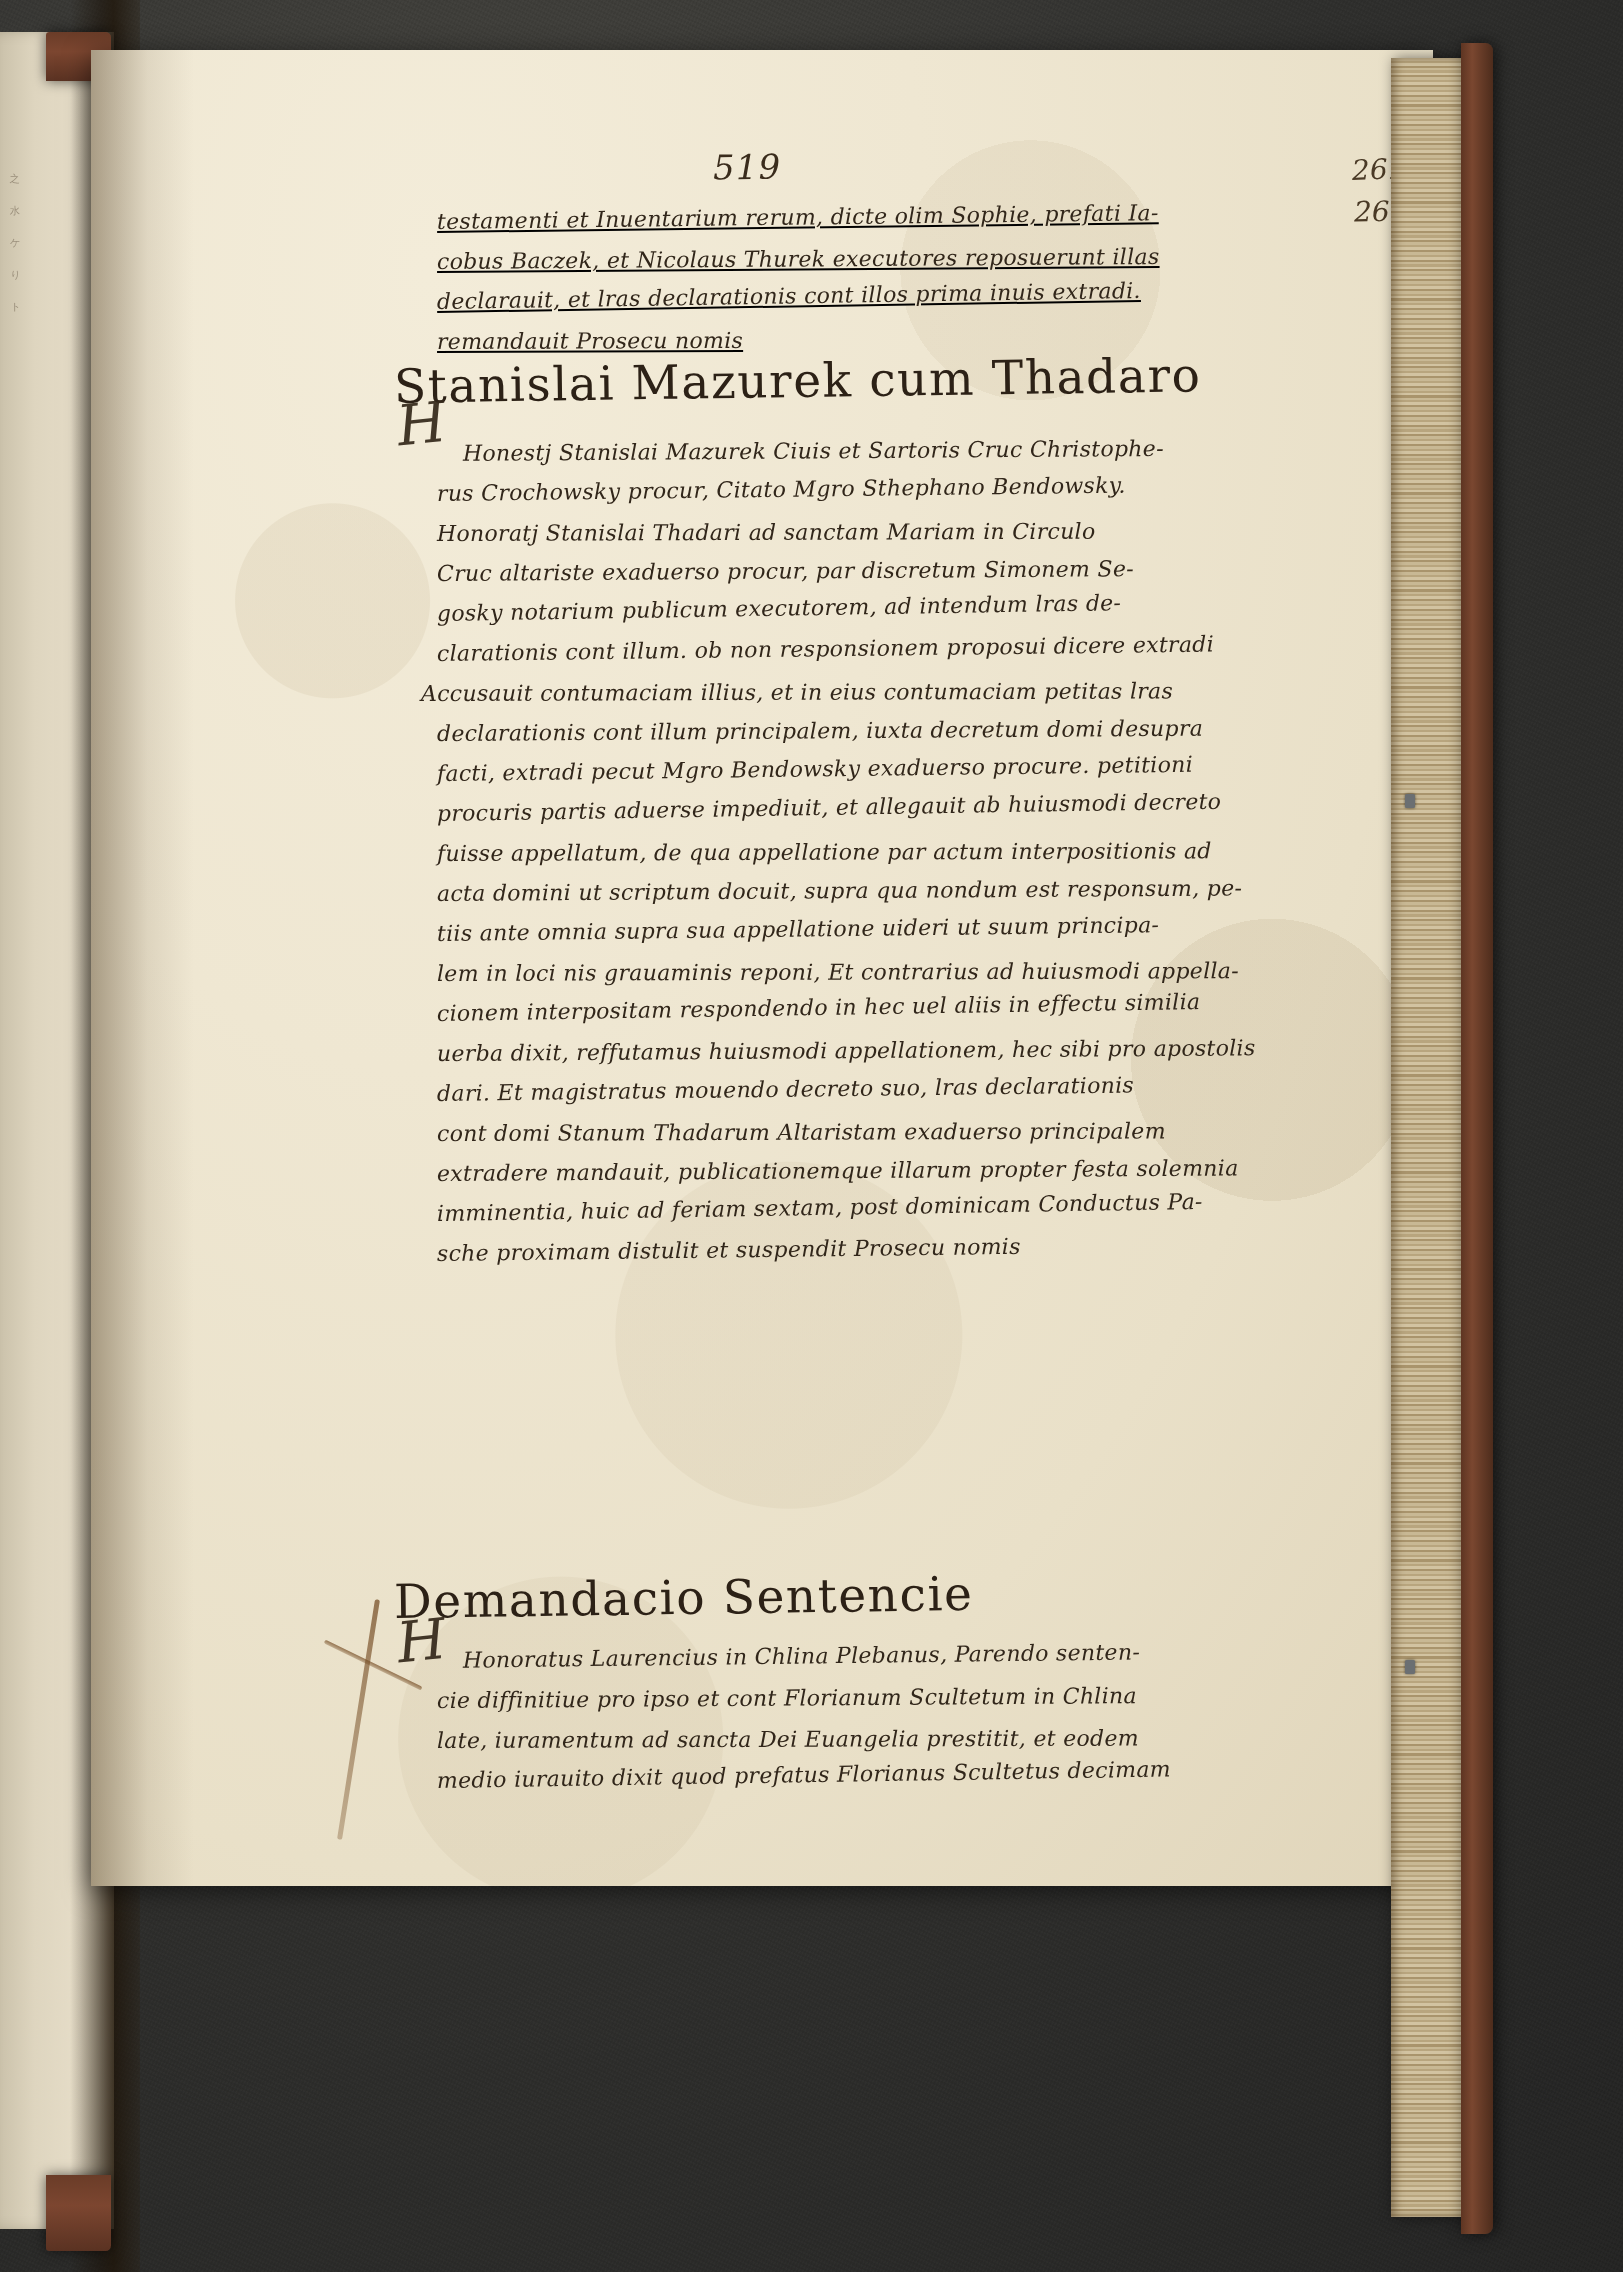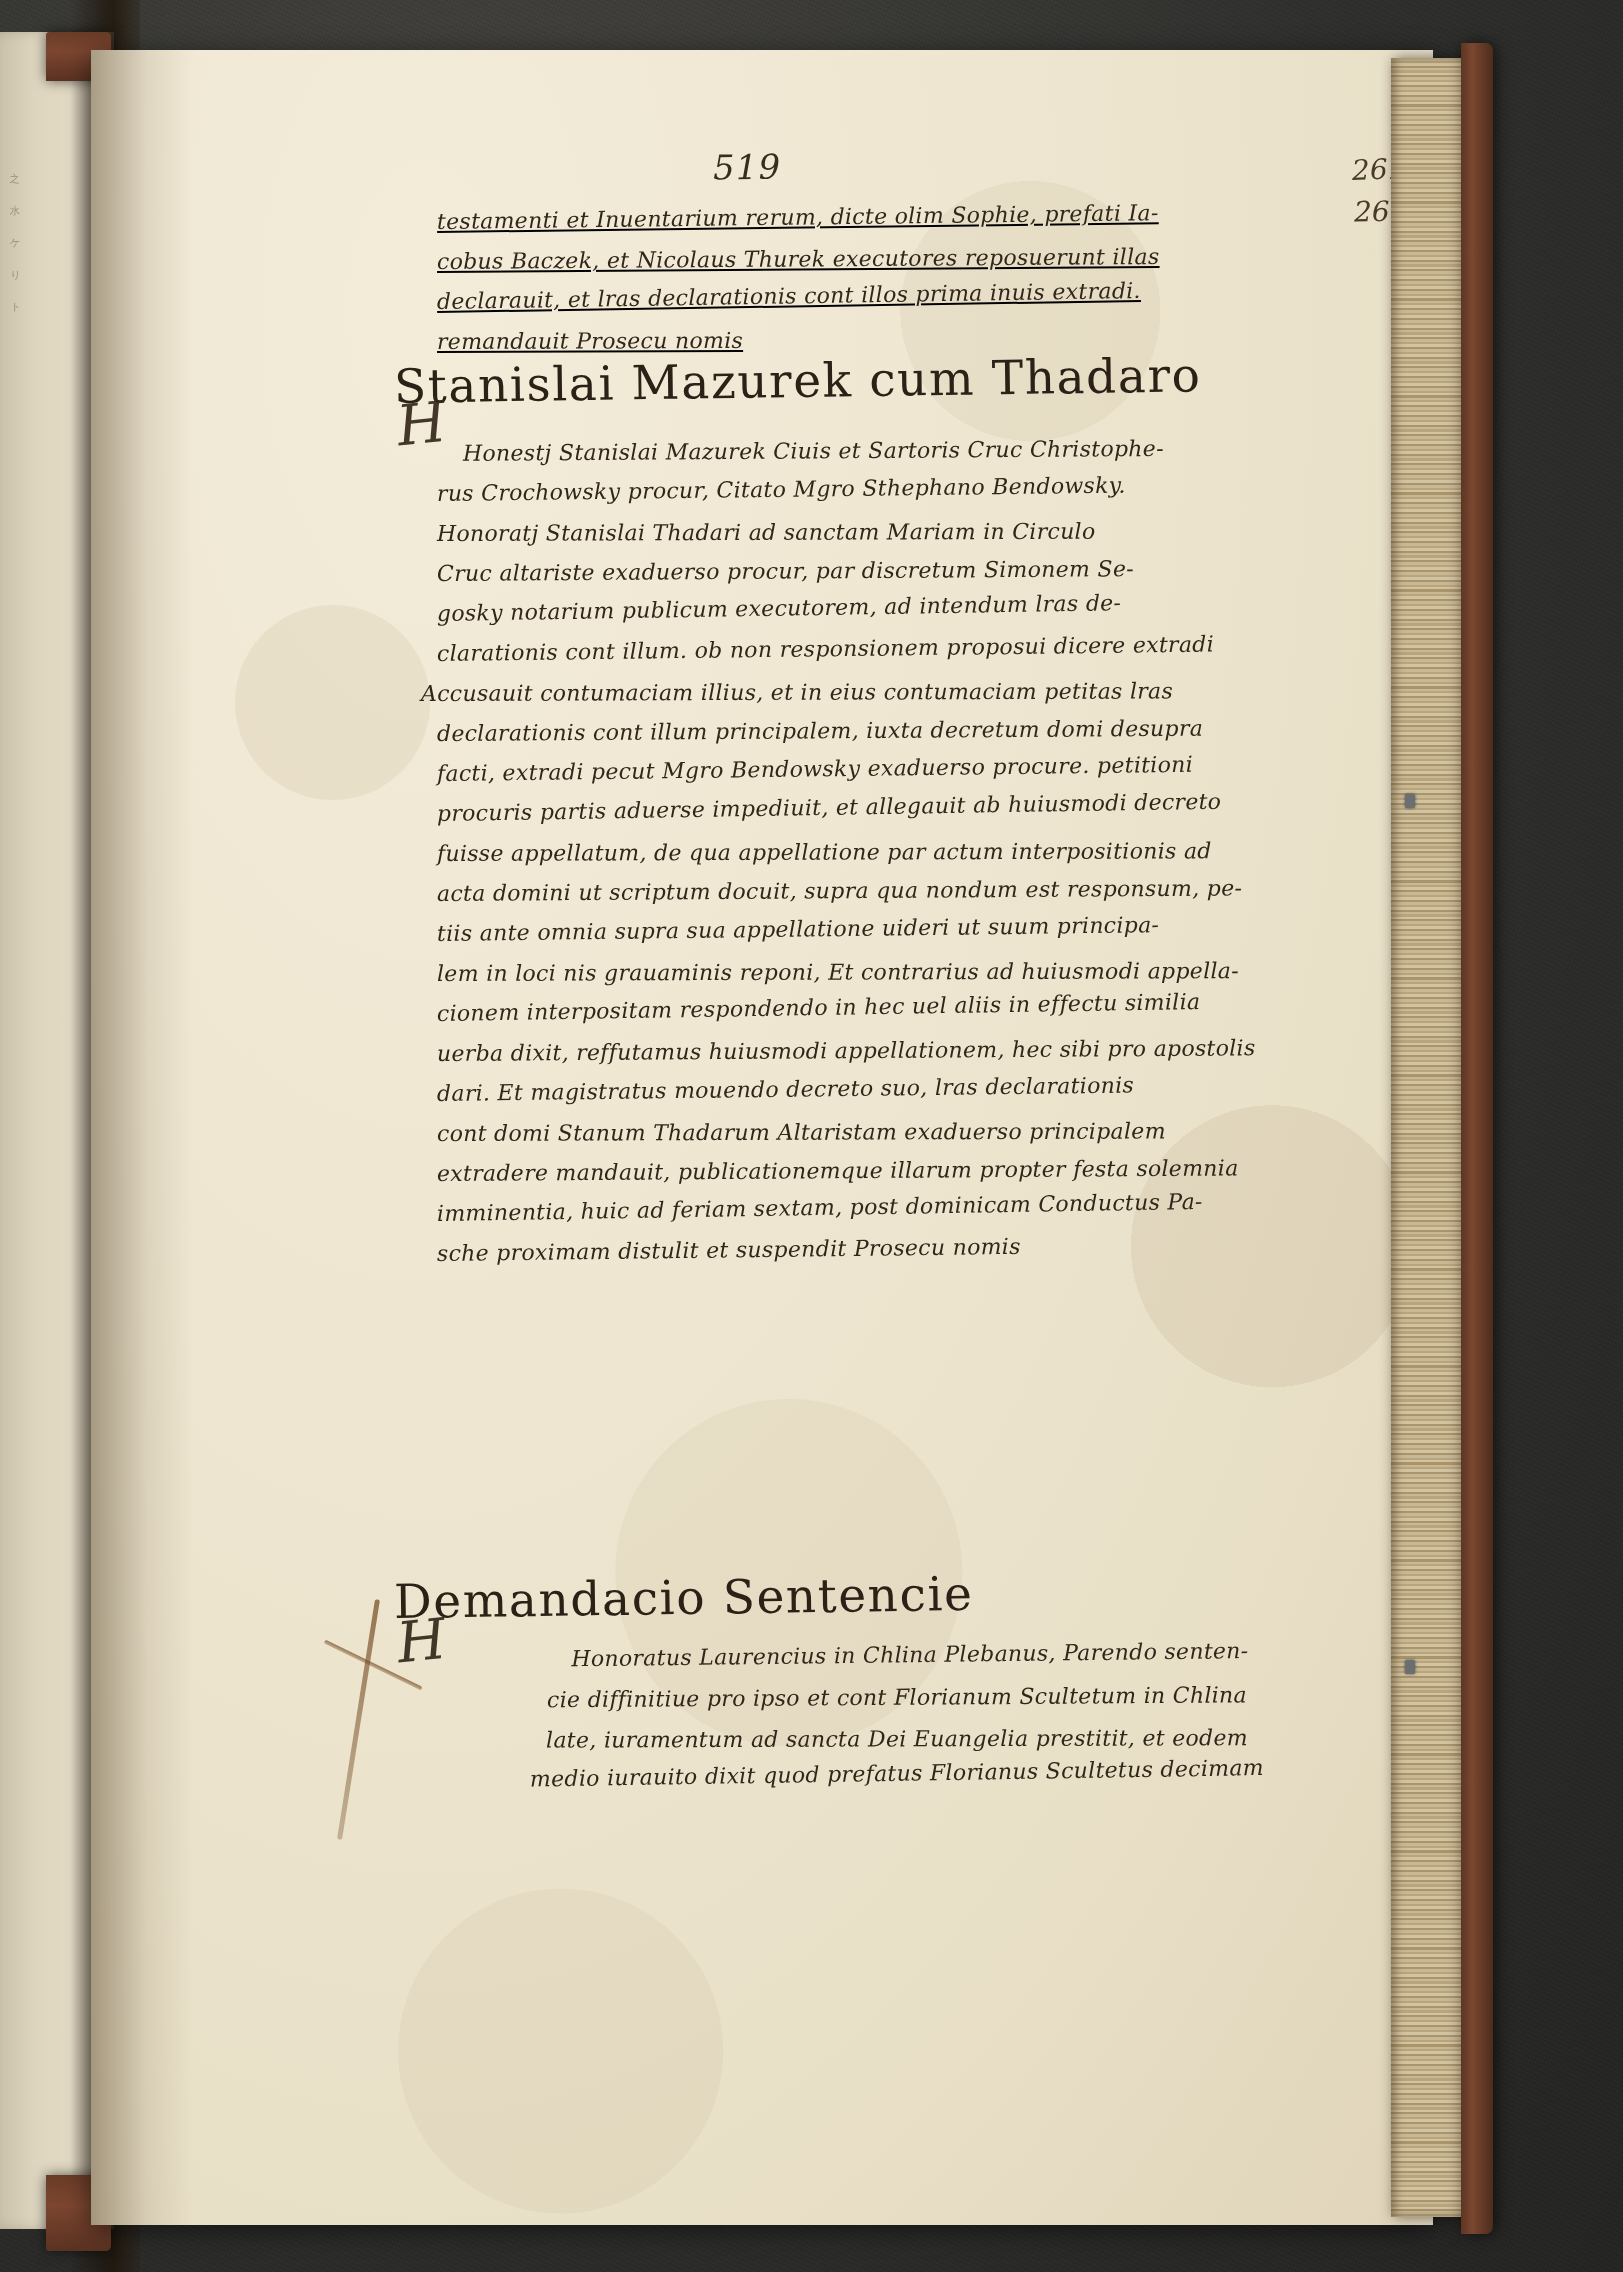--- a/index.html
+++ b/index.html
@@ -75,21 +75,21 @@
   }
   .leather.top { top: 32px; height: 49px; border-radius: 3.2px 5.4px 0 0;}
   .leather.bot { bottom: 21.6px; height: 76px; border-radius: 0 0 5.4px 3.2px;}
 
   
   .page {
     position: absolute;
     left: 91px;
     top: 50px;
     width: 1342px;
-    height: 2175px;
+    height: 1836px;
     background:
       radial-gradient(ellipse at 25% 12%, #f3ecd9 0%, #efe7d2 35%, #e9e0c8 70%, #e0d5ba 100%);
     box-shadow: 0 5.4px 25px rgba(0,0,0,.55);
   }
   .page:before {
     
     content: "";
     position: absolute;
     inset: 0;
     background-image:
@@ -306,21 +306,21 @@
     <div class="line i1">dari. Et magistratus mouendo decreto suo, lras declarationis</div>
     <div class="line i0">cont domi Stanum Thadarum Altaristam exaduerso principalem</div>
     <div class="line i2">extradere mandauit, publicationemque illarum propter festa solemnia</div>
     <div class="line i3">imminentia, huic ad feriam sextam, post dominicam Conductus Pa-</div>
     <div class="line i1">sche proximam distulit et suspendit Prosecu nomis</div>
   </div>
 
   <div class="heading" style="top: 1520px;">Demandacio Sentencie</div>
 
   <span class="swash" style="left:306px; top:1558px;">H</span>
-  <div class="block" style="top: 1591px; text-align: center;">
+  <div class="block" style="top: 1591px;">
     <div class="line i1" style="text-indent:26px">Honoratus Laurencius in Chlina Plebanus, Parendo senten-</div>
     <div class="line i2">cie diffinitiue pro ipso et cont Florianum Scultetum in Chlina</div>
     <div class="line i0">late, iuramentum ad sancta Dei Euangelia prestitit, et eodem</div>
     <div class="line i3">medio iurauito dixit quod prefatus Florianus Scultetus decimam</div>
   </div>
 
   <div class="penmark"></div>
 
 </div>
 

